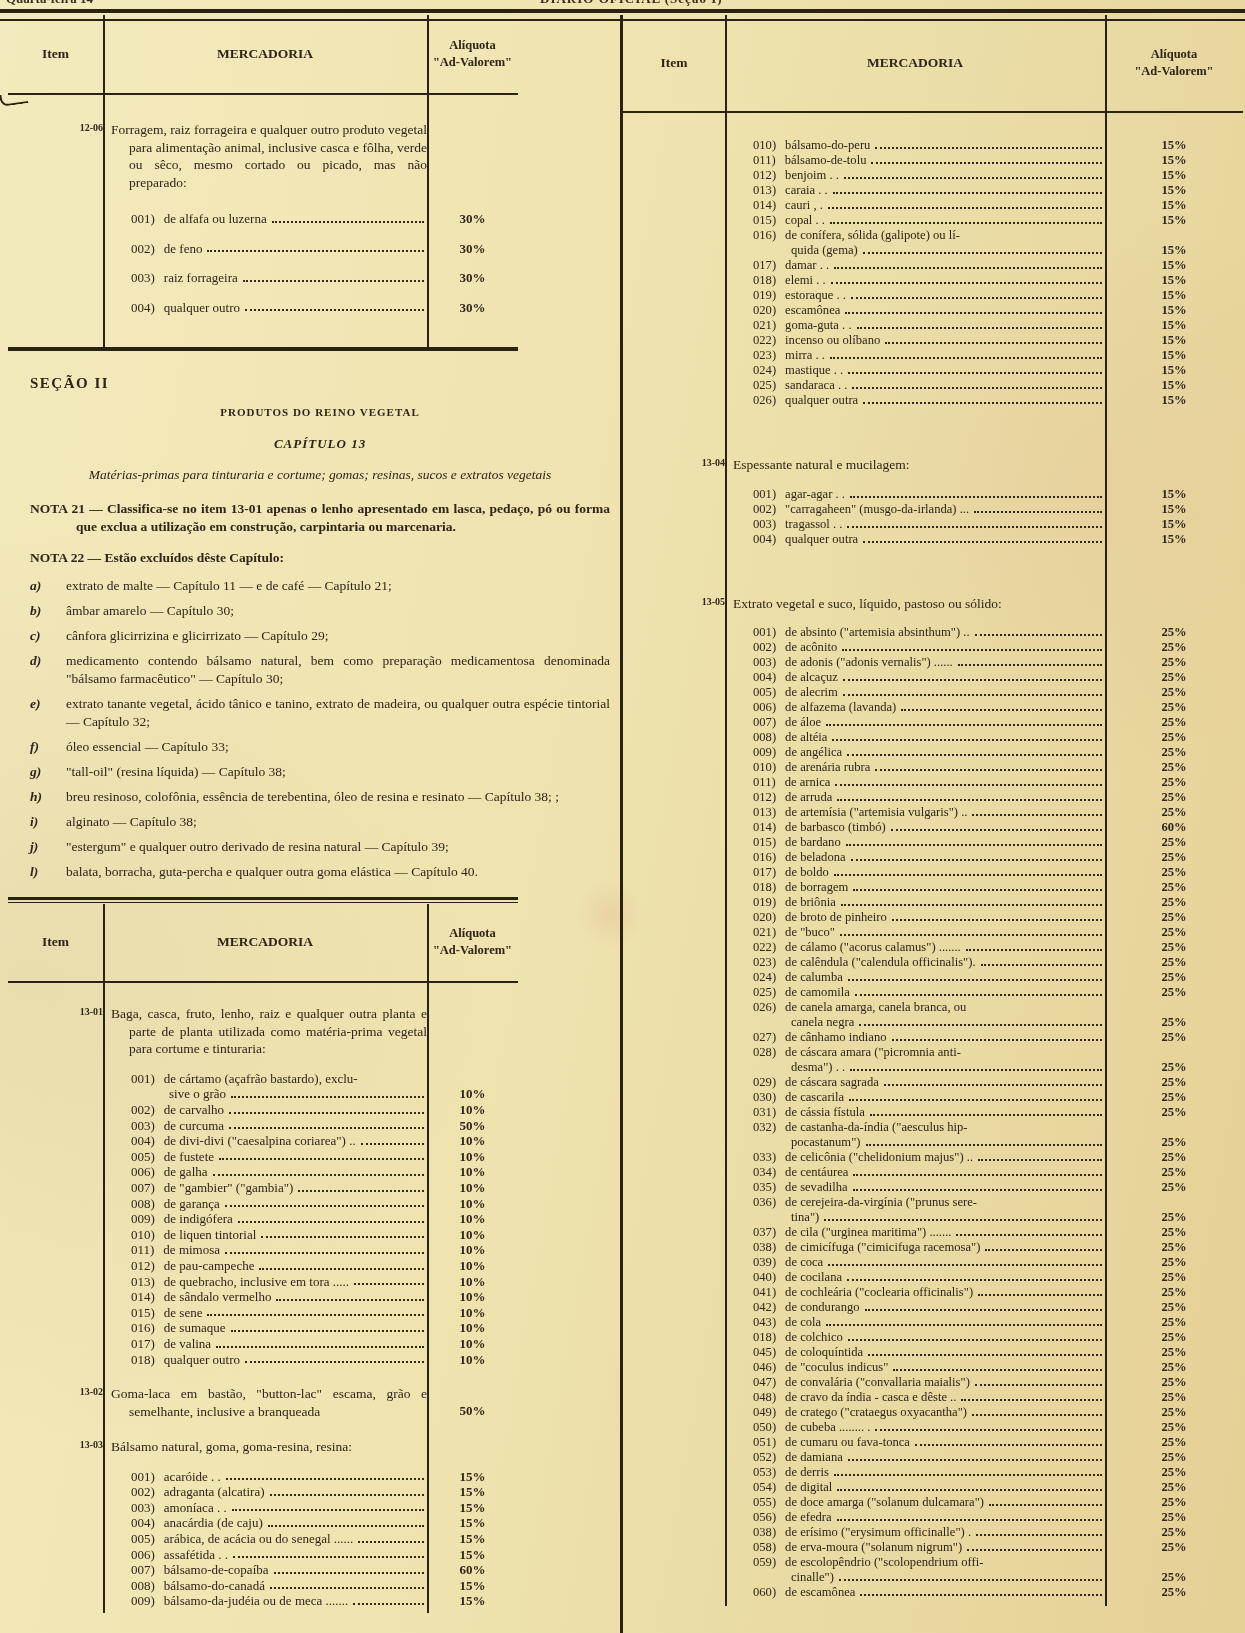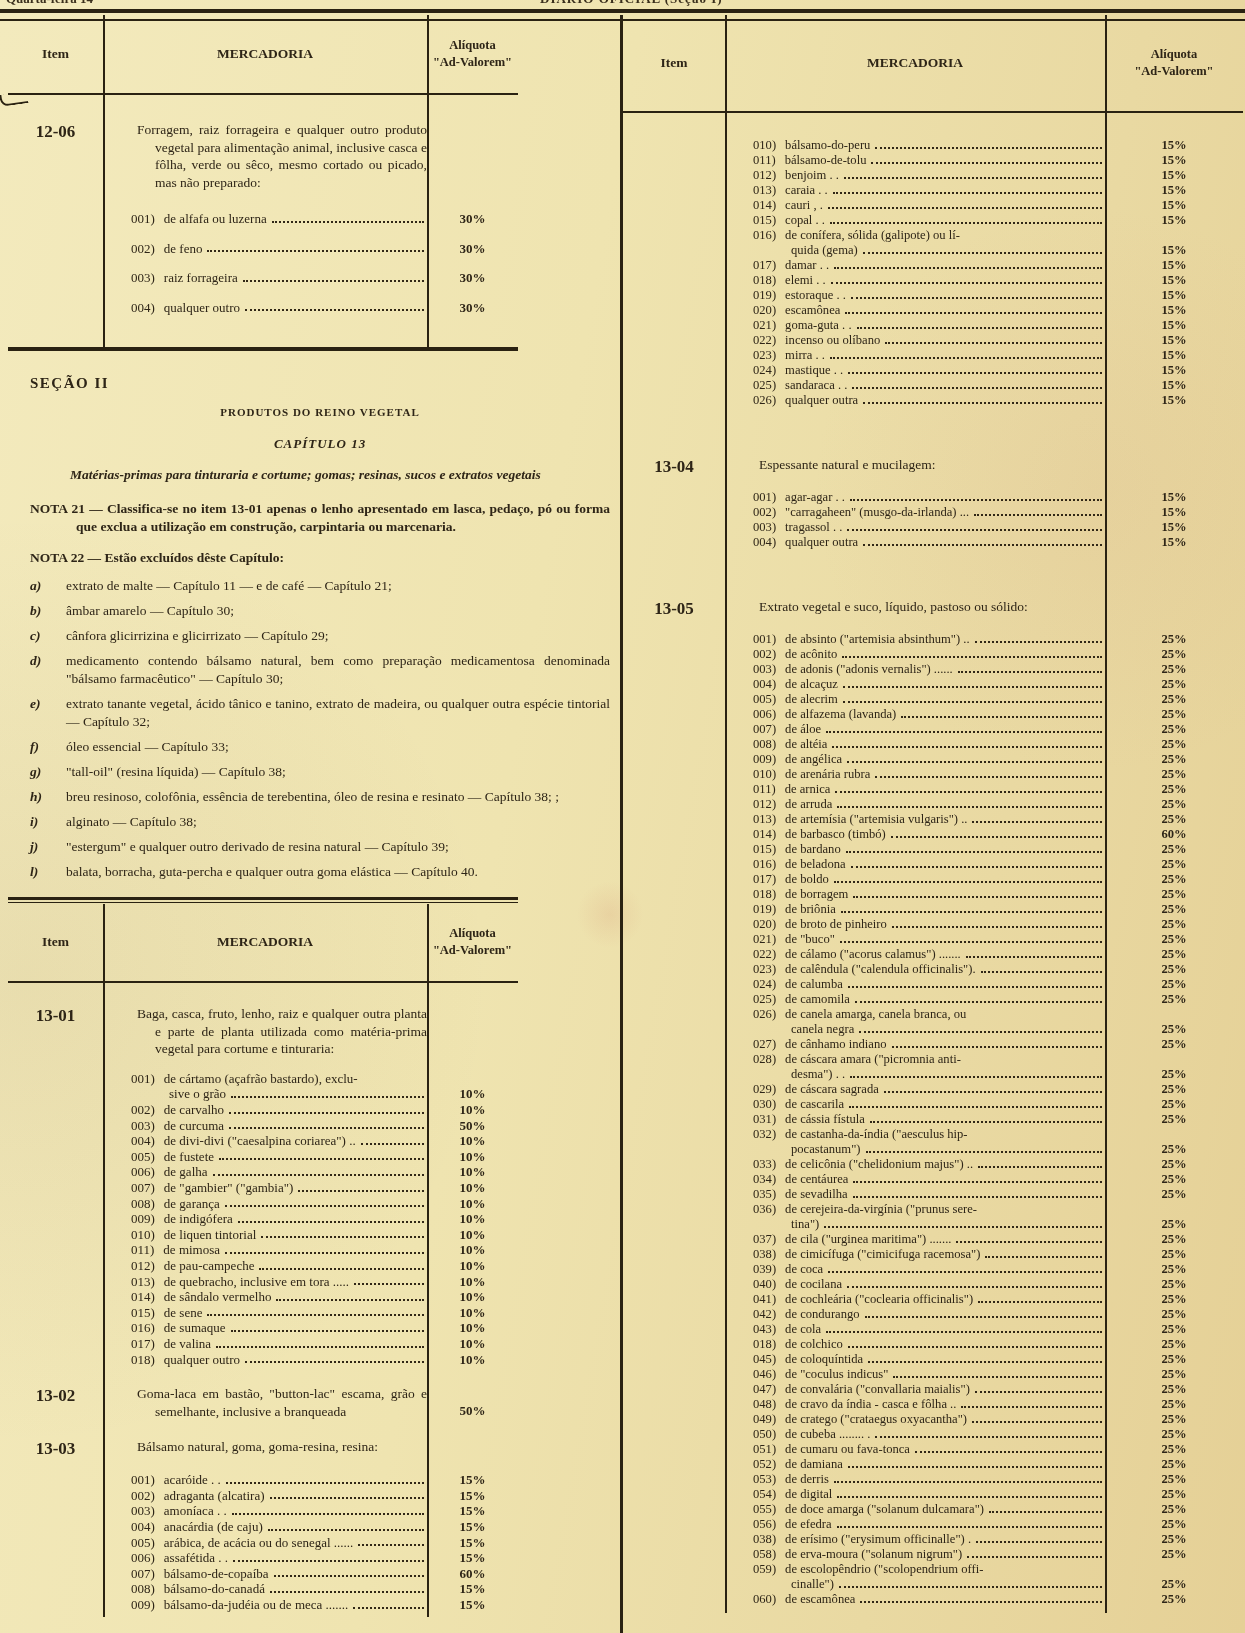--- a/index.html
+++ b/index.html
@@ -28,39 +28,39 @@
   .vline{position:absolute;top:0;bottom:0;width:2px;background:#2a2212;}
   .tbl-header{display:grid;align-items:center;border-bottom:2px solid #2a2212;}
   .tblL .tbl-header{grid-template-columns:95px 324px 91px;height:78px;}
   .tblR .tbl-header{grid-template-columns:102px 380px 138px;height:96px;}
   .th{text-align:center;font-weight:bold;font-size:13.5px;}
   .th-aliq{font-size:12.5px;line-height:17px;}
   
   .item-block{display:grid;margin-top:14px;}
   .tblL .item-block{grid-template-columns:95px 324px 91px;}
   .tblR .item-block{grid-template-columns:102px 380px 138px;}
-  .item-code{text-align:center;font-weight:bold;font-size:17px;padding-top:1px;}
-  .item-desc{margin:0;padding-left:52px;text-indent:-18px;font-size:13.5px;line-height:17.5px;text-align:justify;}
+  .item-code{text-align:right;font-weight:bold;font-size:10px;padding-top:1px;}
+  .item-desc{margin:0;padding-left:26px;text-indent:-18px;font-size:13.5px;line-height:17.5px;text-align:justify;}
   .item-rate{align-self:end;text-align:center;font-weight:bold;font-size:13px;padding-bottom:1px;}
   .subitems{grid-column:2/4;margin-top:13px;}
   .sub-row{display:flex;align-items:baseline;font-size:13px;line-height:15.6px;}
   .tblR .sub-row{font-size:12.6px;line-height:15.0px;}
   .wide .sub-row{margin-bottom:14px;}
   .scode{flex:none;margin-left:28px;margin-right:9px;}
   .cindent{flex:none;width:66px;}
   .stext{flex:none;max-width:235px;}
   .lead{flex:1 1 8px;min-width:6px;border-bottom:2px dotted #31271674;border-bottom:2px dotted #312716;align-self:flex-end;margin:0 3px 4px 5px;}
   .srate{flex:none;width:91px;text-align:center;font-weight:bold;}
   .tblR .srate{width:138px;}
   
   .midzone{margin:24px 10px 0 30px;width:580px;}
   .sec-title{font-weight:bold;font-size:15px;letter-spacing:1.5px;margin:0 0 14px 0;}
   .sec-sub{text-align:center;font-weight:bold;font-size:11px;letter-spacing:1px;margin:0 0 18px 0;}
   .cap-title{text-align:center;font-weight:bold;font-style:italic;font-size:13px;letter-spacing:1px;margin:0 0 14px 0;}
-  .cap-sub{text-align:left;font-weight:bold;font-style:italic;font-size:13.5px;line-height:18px;margin:0 0 16px 0;}
+  .cap-sub{text-align:center;font-weight:normal;font-style:italic;font-size:13.5px;line-height:18px;margin:0 0 16px 0;}
   .nota{font-size:13.5px;line-height:18px;text-align:justify;padding-left:46px;text-indent:-46px;margin:0 0 12px 0;font-weight:bold;}
   .note-li{display:flex;font-size:13.5px;line-height:18px;margin-bottom:7px;}
   .note-li .letter{flex:none;width:36px;font-weight:bold;font-style:italic;}
   .note-li .ntext{flex:1;text-align:justify;}
   .tbl2{margin-top:16px;border-top:3px solid #2a2212;}
   .tbl2 .thin{height:1px;background:#2a2212;margin-top:2px;}
   .tblR-inner{padding-bottom:6px;} .gap34{height:34px;}
   .artifact-hook{position:absolute;left:0px;top:78px;width:26px;height:10px;
     border-bottom:2px solid #2a2212;border-left:2px solid #2a2212;border-radius:0 0 0 8px;transform:rotate(-8deg);}
 </style>
@@ -841,21 +841,21 @@
               <span class="srate">25%</span>
             </div>
             <div class="sub-row">
               <span class="scode">047)</span>
               <span class="stext">de convalária ("convallaria maialis")</span>
               <span class="lead"></span>
               <span class="srate">25%</span>
             </div>
             <div class="sub-row">
               <span class="scode">048)</span>
-              <span class="stext">de cravo da índia - casca e fôlha ..</span>
+              <span class="stext">de cravo da índia - casca e dêste ..</span>
               <span class="lead"></span>
               <span class="srate">25%</span>
             </div>
             <div class="sub-row">
               <span class="scode">049)</span>
               <span class="stext">de cratego ("crataegus oxyacantha")</span>
               <span class="lead"></span>
               <span class="srate">25%</span>
             </div>
             <div class="sub-row">

